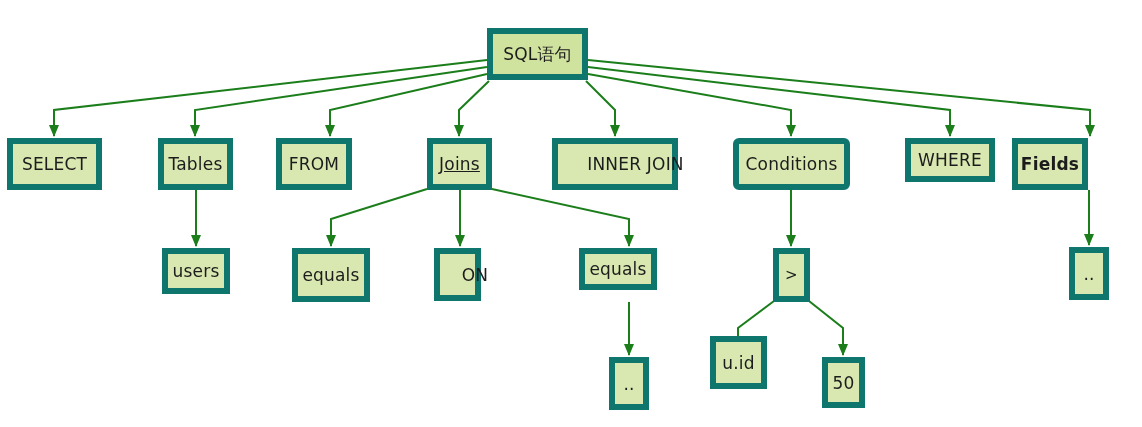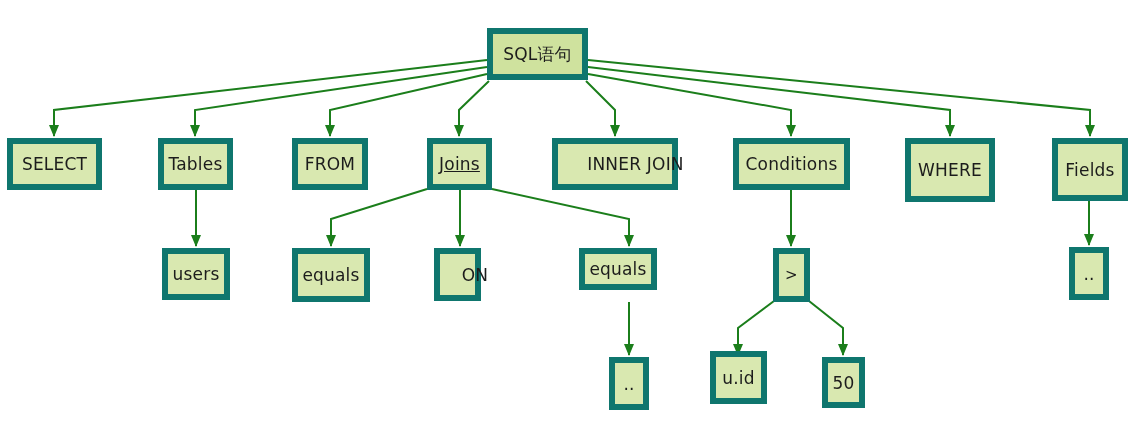--- a/index.html
+++ b/index.html
@@ -20,34 +20,34 @@
     display:flex;align-items:center;justify-content:center;
     font-size:17px;
     letter-spacing:0.2px;
     white-space:nowrap;
   }
   .node.root{background:#cfe29e;}
   
   #n-root       {left:487px;top:28px; width:101px;height:52px;}
   #n-select     {left:7px;  top:138px;width:95px; height:52px;}
   #n-tables     {left:158px;top:138px;width:75px; height:52px;}
-  #n-from       {left:292px;top:138px;width:76px; height:52px;}
+  #n-from       {left:276px;top:138px;width:76px; height:52px;}
   #n-joins      {left:427px;top:138px;width:65px; height:52px;text-decoration:underline;}
   #n-innerjoin  {left:552px;top:138px;width:126px;height:52px;padding-left:41px;}
-  #n-conditions {left:733px;top:138px;width:117px;height:52px;}
-  #n-where      {left:905px;top:138px;width:90px; height:64px;}
-  #n-fields     {left:1052px;top:138px;width:76px;height:63px;}
-  #n-users      {left:162px;top:248px;width:68px; height:52px;}
+  #n-conditions {left:733px;top:138px;width:117px;height:52px;border-radius:6px;}
+  #n-where      {left:905px;top:138px;width:90px; height:44px;}
+  #n-fields     {left:1012px;top:138px;width:76px;height:52px;font-weight:bold;}
+  #n-users      {left:162px;top:248px;width:68px; height:46px;}
   #n-orders     {left:292px;top:248px;width:78px; height:54px;}
   #n-on         {left:434px;top:248px;width:34px; height:53px;padding-left:35px;}
   #n-equals     {left:579px;top:248px;width:78px; height:42px;}
   #n-gt         {left:773px;top:248px;width:37px; height:54px;font-size:15px;}
   #n-dots-fields{left:1069px;top:247px;width:40px;height:53px;}
   #n-dots-equals{left:609px;top:357px;width:40px; height:53px;}
-  #n-uid        {left:710px;top:351px;width:57px; height:53px;}
+  #n-uid        {left:710px;top:336px;width:57px; height:53px;}
   #n-50         {left:822px;top:357px;width:43px; height:51px;}
 </style>
 </head>
 <body>
 
 <div id="canvas">
 
   <svg id="edges" viewBox="0 0 1142 427" xmlns="http://www.w3.org/2000/svg">
     <defs>
       <marker id="arrow" markerUnits="userSpaceOnUse" markerWidth="13" markerHeight="11" refX="11" refY="5" orient="auto">

